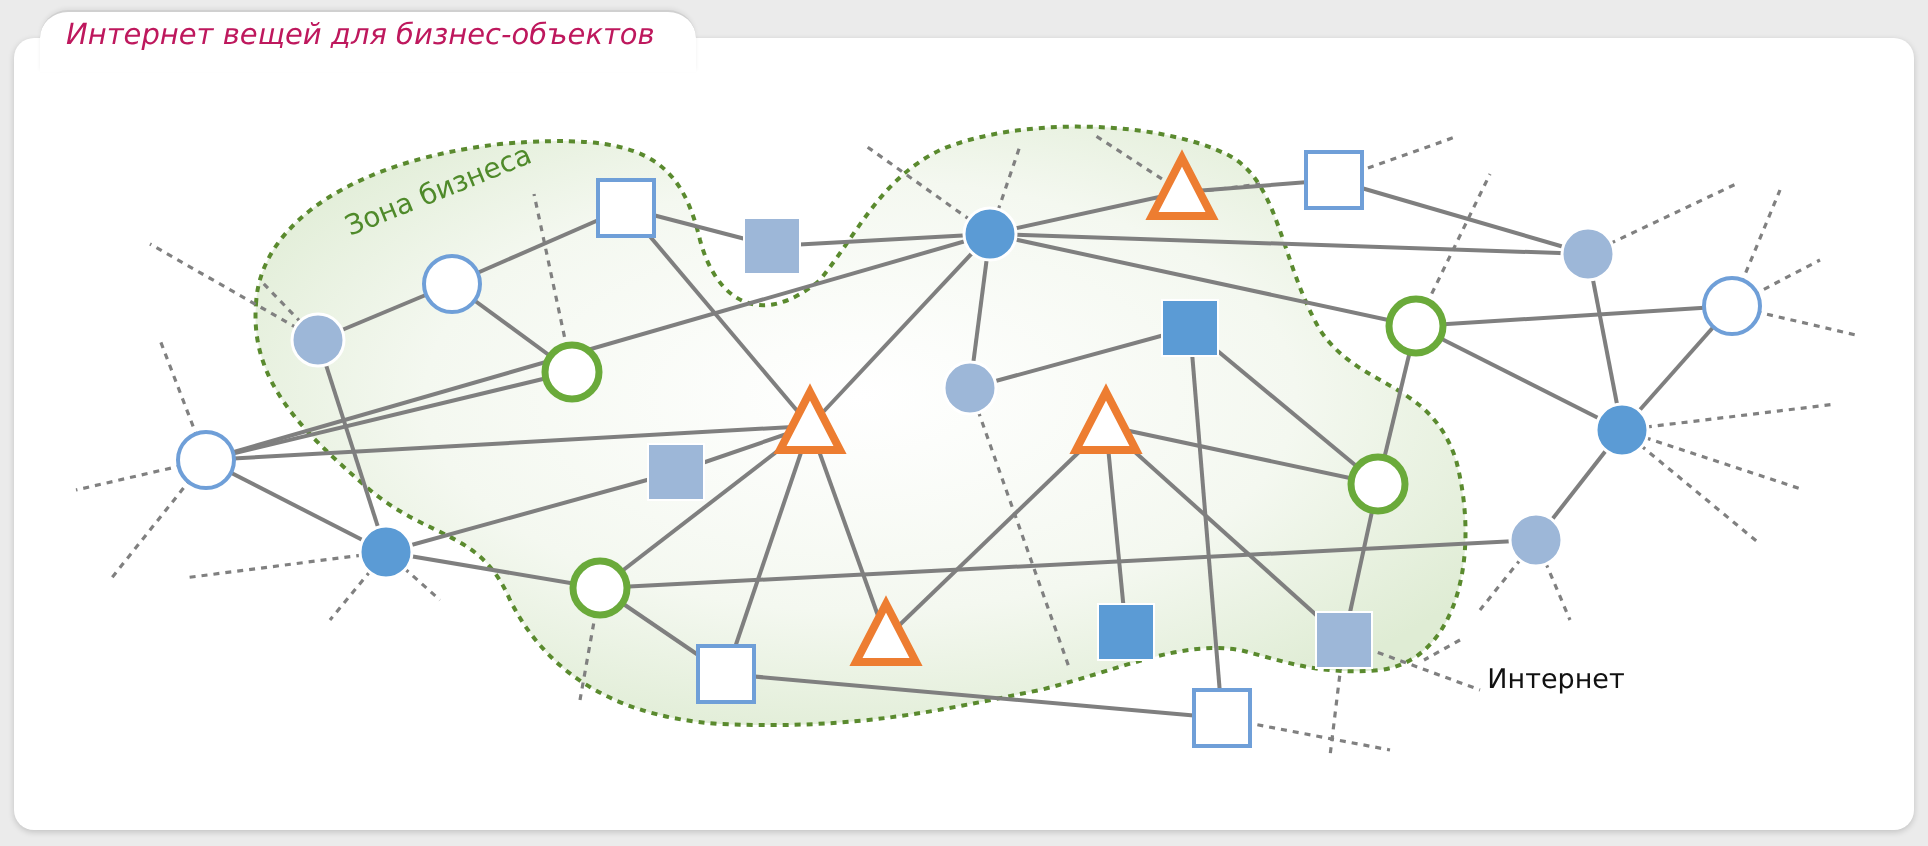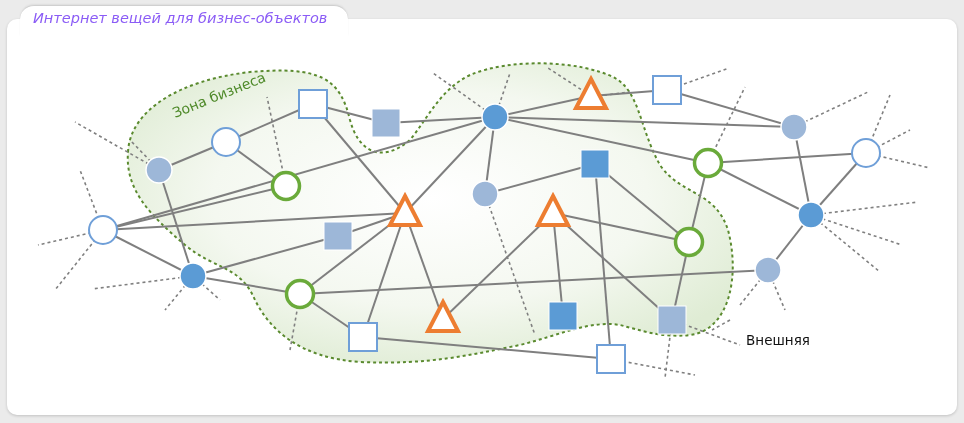--- a/index.html
+++ b/index.html
@@ -16,21 +16,21 @@
   }
   .title-tab {
     position: absolute; left: 20px; top: 5px; height: 30px; width: 328px;
     background: #ffffff; border-radius: 14px 14px 0 0;
     border-top: 1px solid #d0d0d0;
     box-shadow: 0 -1px 2px rgba(0,0,0,0.06);
   }
   .title-text {
     position: absolute; left: 33px; top: 10px;
     font-family: "DejaVu Sans", sans-serif; font-style: italic;
-    font-size: 14.5px; color: #8b5cf6;
+    font-size: 14.5px; color: #be185d;
     white-space: nowrap;
   }
   svg#diagram { position: absolute; left: 0; top: 0; }
   .outer-label {
     position: absolute; left: 732px; top: 329px; width: 92px;
     text-align: center; font-size: 13.5px; line-height: 22px; color: #111;
     font-family: "DejaVu Sans", sans-serif;
   }
 </style>
 </head>
@@ -150,14 +150,14 @@
       <circle cx="768" cy="270" r="13" fill="#9db7d8" stroke="#fff" stroke-width="1.5"></circle>
       <polygon points="443,302 458,331 428,331" fill="#fff" stroke="#ed7d31" stroke-width="4" stroke-linejoin="miter"></polygon>
       <rect x="349" y="323" width="28" height="28" fill="#fff" stroke="#6f9fd8" stroke-width="2"></rect>
       <rect x="549" y="302" width="28" height="28" fill="#5b9bd5" stroke="#fff" stroke-width="1"></rect>
       <rect x="658" y="306" width="28" height="28" fill="#9db7d8" stroke="#fff" stroke-width="1"></rect>
       <rect x="597" y="345" width="28" height="28" fill="#fff" stroke="#6f9fd8" stroke-width="2"></rect>
     </g>
 </svg>
 
 <div class="outer-label">
-  <div>Внешняя</div>
+  <div>Интернет</div>
 </div>
 
 </body></html>

